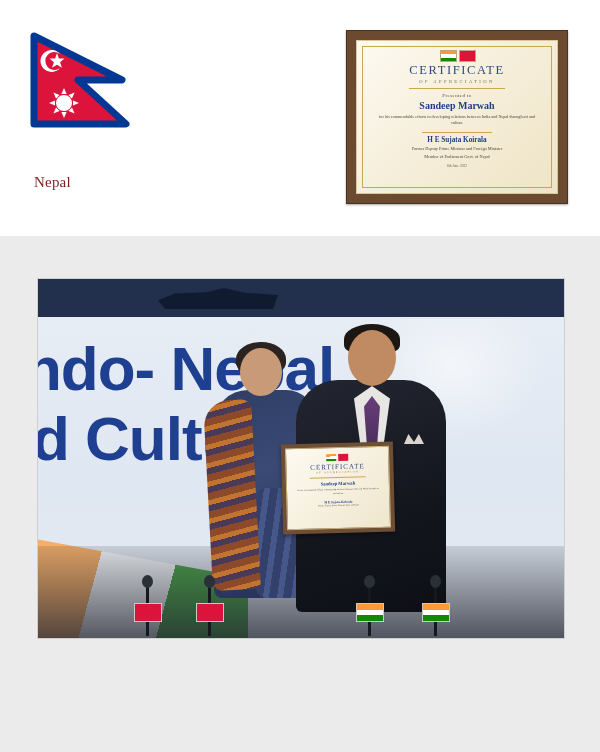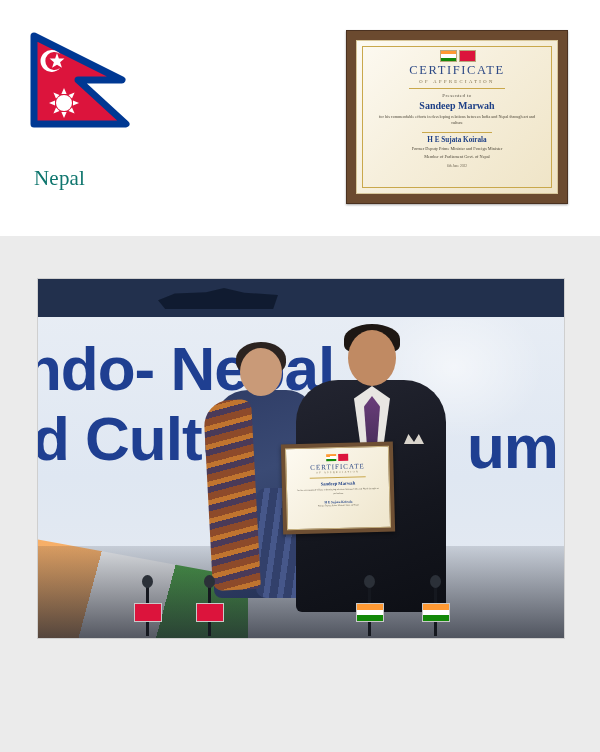--- a/index.html
+++ b/index.html
@@ -35,23 +35,23 @@
     left: 30px;
     top: 32px;
     width: 112px;
     height: 128px;
   }
   .flag-svg { display: block; }
 
   .country-name {
     position: absolute;
     left: 34px;
-    top: 166px;
-    font-size: 21px;
-    color: #0f766e;
+    top: 174px;
+    font-size: 15px;
+    color: #7f1d1d;
     font-family: "Liberation Serif", serif;
     letter-spacing: .2px;
   }
 
   
   .cert-photo {
     position: absolute;
     left: 346px;
     top: 30px;
     width: 222px;
@@ -470,21 +470,20 @@
 
     <div class="photo">
       <div class="photo-canvas">
 
         <div class="banner">
           <div class="banner-top-dark"></div>
           <div class="banner-ship"></div>
           <div class="banner-ghost"></div>
           <div class="txt-indo">ndo- Nepal</div>
           <div class="txt-cultural">d Cultural</div>
-          <div class="txt-um">um</div>
           <div class="tricolor"></div>
         </div>
 
         <div class="stage-floor"></div>
 
         <div class="woman">
           <div class="body"></div>
           <div class="sari-pleats"></div>
           <div class="shawl"></div>
           <div class="hair"></div>

